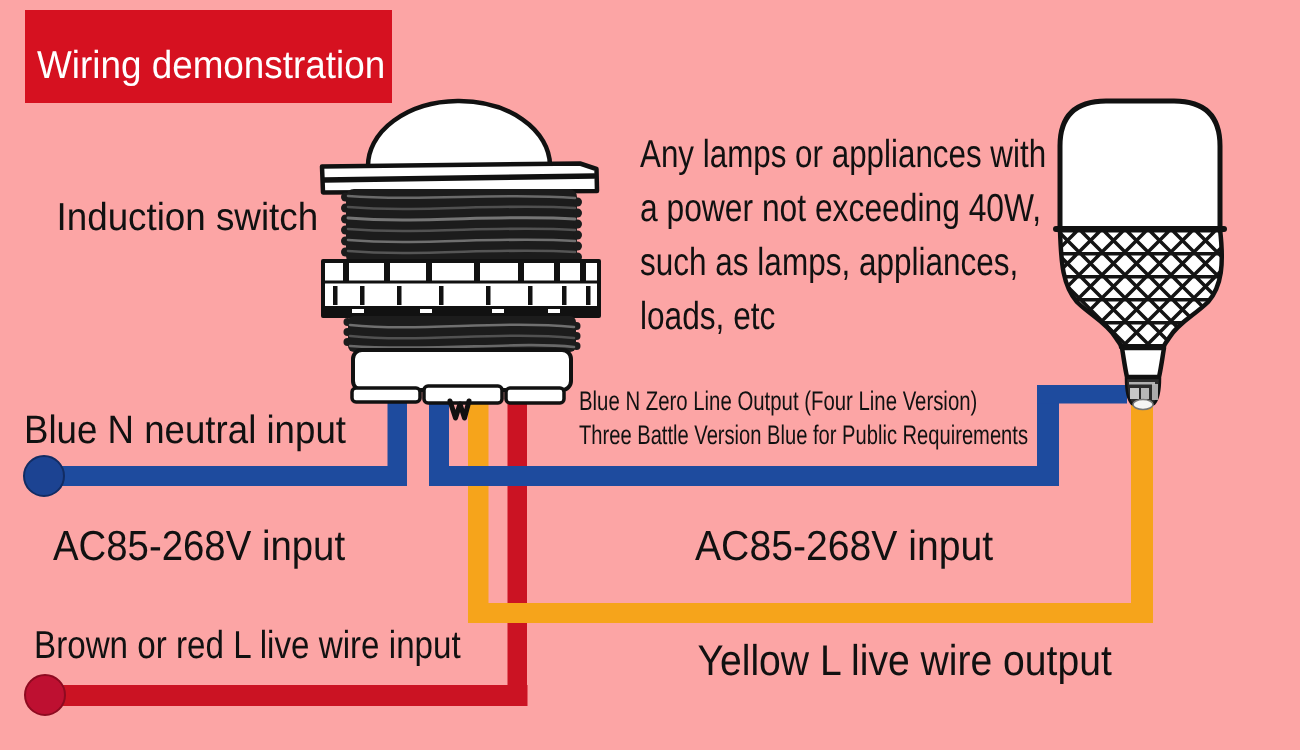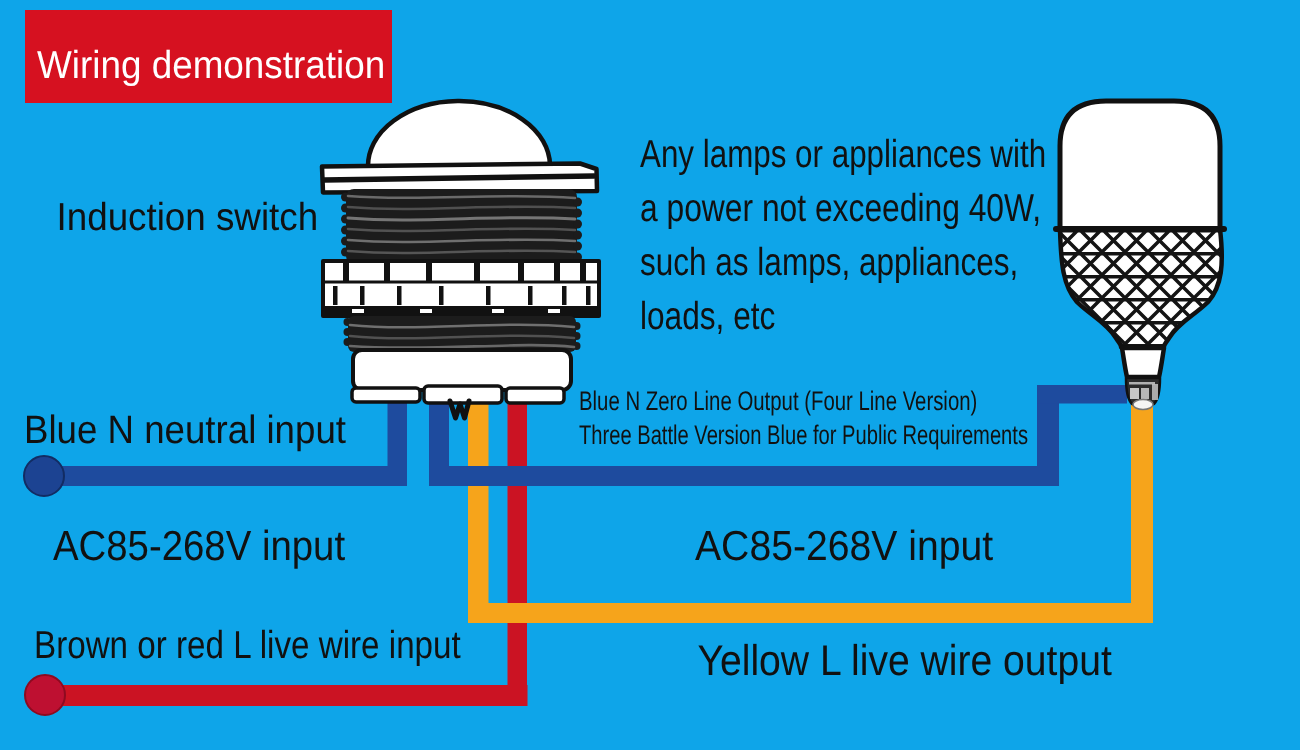--- a/index.html
+++ b/index.html
@@ -1,16 +1,16 @@
 <!DOCTYPE html>
 <html><head>
 <meta charset="utf-8">
 <style>
   html,body{margin:0;padding:0;background:#ffffff;}
-  #stage{position:relative;width:1300px;height:750px;overflow:hidden;background:#0ea5e9;}
+  #stage{position:relative;width:1300px;height:750px;overflow:hidden;background:#fca5a5;}
   svg{display:block;}
 </style>
 </head>
 <body>
 <div id="stage">
 <svg width="1300" height="750" viewBox="0 0 1300 750" font-family="'Liberation Sans',sans-serif" text-rendering="geometricPrecision">
   <defs>
     <pattern id="lat" x="1056" y="229" width="23" height="23" patternUnits="userSpaceOnUse">
       <path d="M0,0 L23,23 M23,0 L0,23 M0,1.7 H23" stroke="#141414" stroke-width="3.5" fill="none"></path>
     </pattern>

